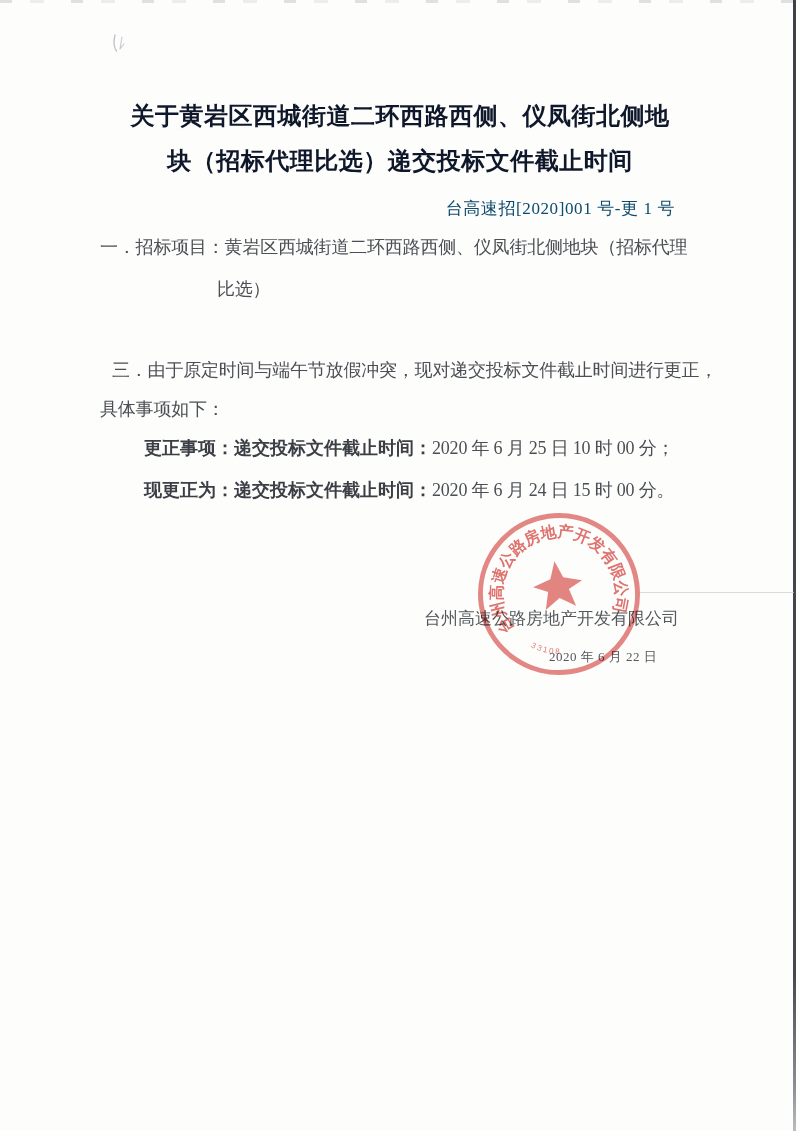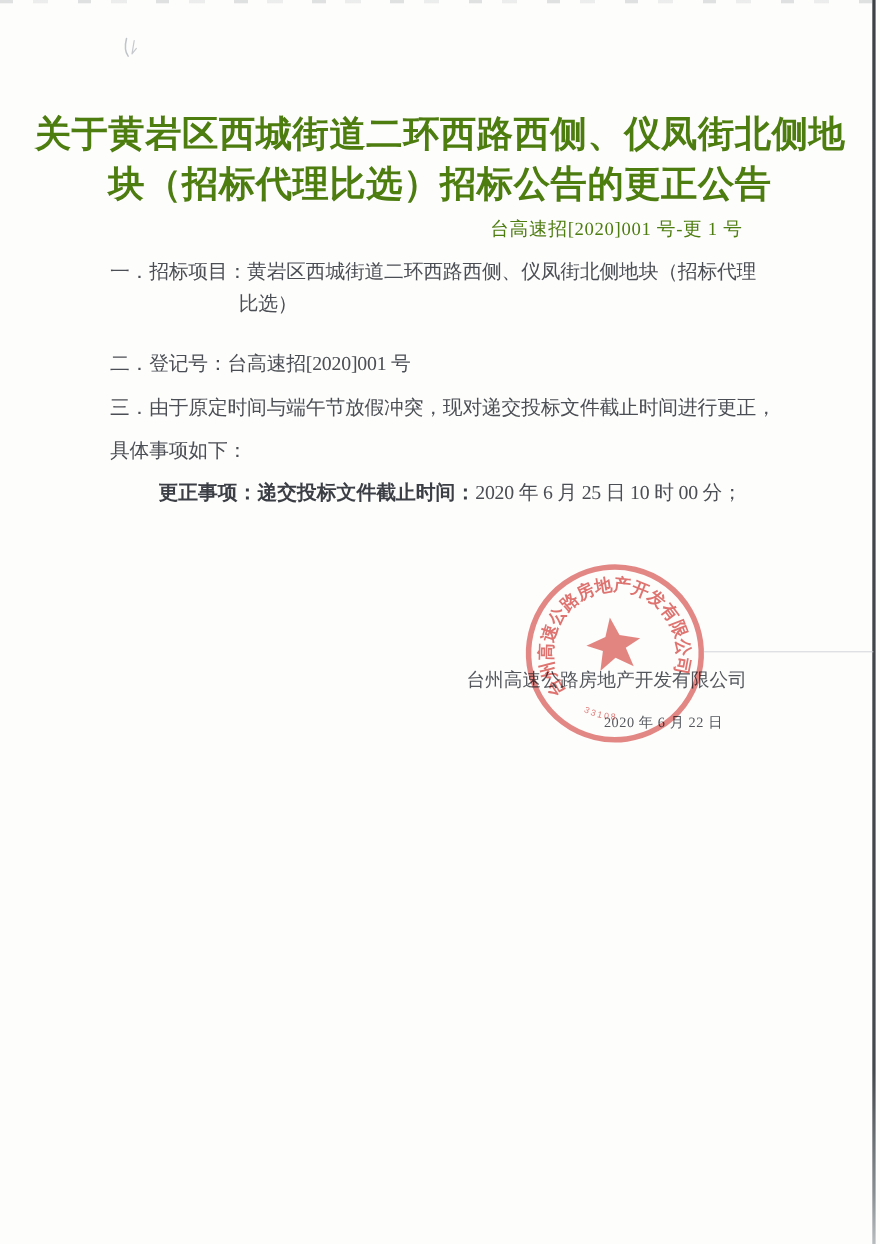--- a/index.html
+++ b/index.html
@@ -23,25 +23,25 @@
   }
   .scan-line{
     position:absolute;left:640px;top:592px;width:154px;height:1px;
     background:#c9ced3;opacity:.75;
   }
   .pencil-mark{position:absolute;left:110px;top:32px;opacity:.55;}
   
   .title-line{
     position:absolute;left:0;right:0;text-align:center;white-space:nowrap;
     font-family:"Liberation Sans","DejaVu Sans",sans-serif;
-    font-weight:700;font-size:33px;letter-spacing:.5px;color:#4d7c0f;
+    font-weight:700;font-size:24px;letter-spacing:.5px;color:#0f172a;
   }
   .ref-line{
     position:absolute;right:125px;top:197px;white-space:nowrap;
-    font-size:17px;letter-spacing:.6px;color:#4d7c0f;
+    font-size:17px;letter-spacing:.6px;color:#0c4a6e;
   }
   .line{
     position:absolute;white-space:nowrap;
     font-size:18px;letter-spacing:-.2px;color:#4b4e54;
   }
   .b{
     font-family:Liberation Sans, sans-serif;
     font-weight:700;color:#3b3e44;letter-spacing:0;
   }
   .sig{
@@ -60,32 +60,34 @@
 
   <div class="top-edge"></div>
   <div class="right-edge"></div>
   <div class="scan-line"></div>
   <svg class="pencil-mark" width="24" height="26" viewBox="0 0 24 26">
     <path d="M5,3 C3.5,9 3.5,15 6.5,19" fill="none" stroke="#8e96a0" stroke-width="1.4" stroke-linecap="round"></path>
     <path d="M12,5 L10,17 M10,17 L14,12" fill="none" stroke="#99a0a9" stroke-width="1.1" stroke-linecap="round"></path>
   </svg>
 
   <div class="title-line" style="top:100px">关于黄岩区西城街道二环西路西侧、仪凤街北侧地</div>
-  <div class="title-line" style="top:145px">块（招标代理比选）招标公告的更正公告</div>
+  <div class="title-line" style="top:145px">块（招标代理比选）递交投标文件截止时间</div>
 
   <div class="ref-line">台高速招[2020]001 号-更 1 号</div>
 
   <div class="line" style="left:100px;top:235px">一．招标项目：黄岩区西城街道二环西路西侧、仪凤街北侧地块（招标代理</div>
-  <div class="line" style="left:217px;top:264px">比选）</div>
-  <div class="line" style="left:100px;top:318px">二．登记号：台高速招[2020]001 号</div>
-  <div class="line" style="left:100px;top:358px">三．由于原定时间与端午节放假冲突，现对递交投标文件截止时间进行更正，</div>
+  <div class="line" style="left:217px;top:277px">比选）</div>
+  <div class="line" style="left:112px;top:358px">三．由于原定时间与端午节放假冲突，现对递交投标文件截止时间进行更正，</div>
   <div class="line" style="left:100px;top:397px">具体事项如下：</div>
 
   <div class="line" style="left:144px;top:436px">
     <span class="b">更正事项：</span><span class="b">递交投标文件截止时间：</span><span>2020 年 6 月 25 日 10 时 00 分；</span>
+  </div>
+  <div class="line" style="left:144px;top:478px">
+    <span class="b">现更正为：</span><span class="b">递交投标文件截止时间：</span><span>2020 年 6 月 24 日 15 时 00 分。</span>
   </div>
 
   <div class="sig" style="left:424px;top:607px;font-size:17px">台州高速公路房地产开发有限公司</div>
   <div class="sig" style="left:549px;top:648px;font-size:13px;letter-spacing:.5px">2020 年 6 月 22 日</div>
 
   <svg class="stamp" width="230" height="230" viewBox="0 0 230 230">
     <g transform="rotate(-8 115 115)">
       <circle cx="115" cy="115" r="78.5" fill="none" stroke="#dc6360" stroke-width="5" stroke-opacity=".85"></circle>
       <polygon points="115,82 121.5,99.1 139.7,104.6 125.5,111.4 130.3,129.0 115,119 99.7,129.0 104.5,111.4 90.3,104.6 108.5,99.1" fill="#dd6662" fill-opacity=".88"></polygon>
       <path id="seal-text-arc" d="M 65.64 143.5 A 57 57 0 1 1 164.36 143.5" fill="none"></path>

